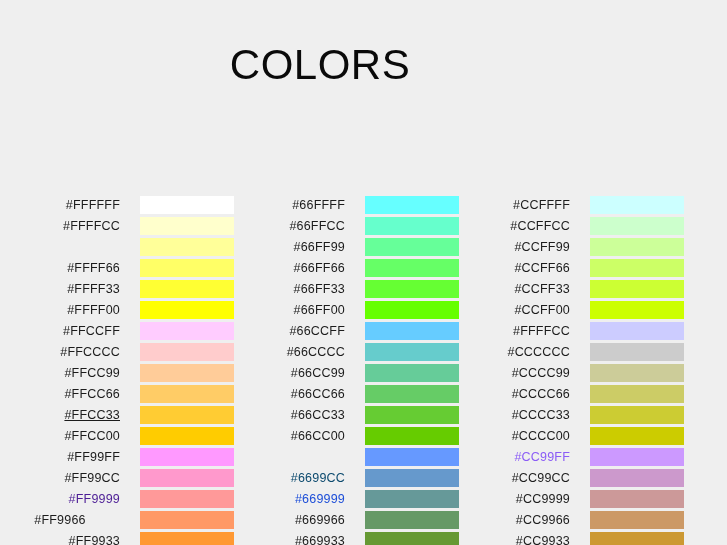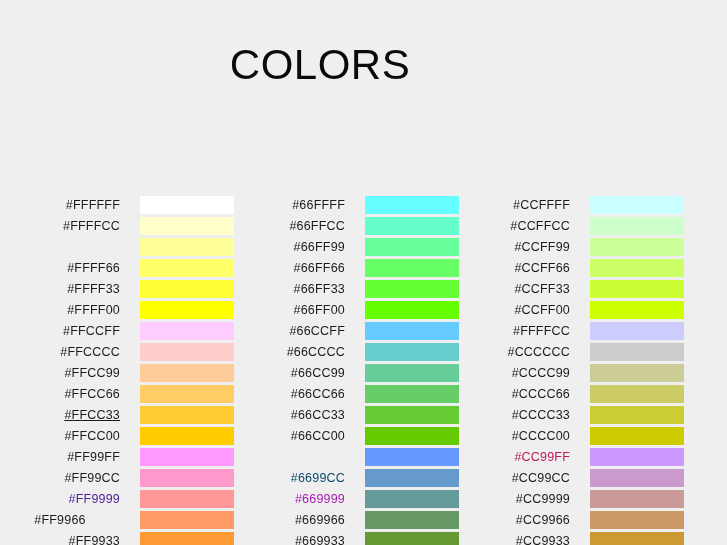--- a/index.html
+++ b/index.html
@@ -202,21 +202,21 @@
           <div class="swatch-chip" style="background-color: rgb(102, 204, 0);"></div>
         </div>
         <div class="swatch-row">
           <div class="swatch-chip" style="background-color: rgb(102, 153, 255);"></div>
         </div>
         <div class="swatch-row">
           <div class="swatch-label" style="color: #0c4a6e;">#6699CC</div>
           <div class="swatch-chip" style="background-color: rgb(102, 153, 204);"></div>
         </div>
         <div class="swatch-row">
-          <div class="swatch-label" style="color: #a21caf; text-align: right;">#669999</div>
+          <div class="swatch-label" style="color: #1d4ed8; text-align: right;">#669999</div>
           <div class="swatch-chip" style="background-color: rgb(102, 153, 153);"></div>
         </div>
         <div class="swatch-row">
           <div class="swatch-label" style="color: rgb(28, 28, 28);">#669966</div>
           <div class="swatch-chip" style="background-color: rgb(102, 153, 102);"></div>
         </div>
         <div class="swatch-row">
           <div class="swatch-label" style="color: rgb(28, 28, 28);">#669933</div>
           <div class="swatch-chip" style="background-color: rgb(102, 153, 51);"></div>
         </div>
@@ -264,21 +264,21 @@
         </div>
         <div class="swatch-row">
           <div class="swatch-label" style="color: rgb(28, 28, 28);">#CCCC33</div>
           <div class="swatch-chip" style="background-color: rgb(204, 204, 51);"></div>
         </div>
         <div class="swatch-row">
           <div class="swatch-label" style="color: rgb(28, 28, 28);">#CCCC00</div>
           <div class="swatch-chip" style="background-color: rgb(204, 204, 0);"></div>
         </div>
         <div class="swatch-row">
-          <div class="swatch-label" style="color: #be185d;">#CC99FF</div>
+          <div class="swatch-label" style="color: #8b5cf6;">#CC99FF</div>
           <div class="swatch-chip" style="background-color: rgb(204, 153, 255);"></div>
         </div>
         <div class="swatch-row">
           <div class="swatch-label" style="color: rgb(28, 28, 28);">#CC99CC</div>
           <div class="swatch-chip" style="background-color: rgb(204, 153, 204);"></div>
         </div>
         <div class="swatch-row">
           <div class="swatch-label" style="color: rgb(28, 28, 28);">#CC9999</div>
           <div class="swatch-chip" style="background-color: rgb(204, 153, 153);"></div>
         </div>

